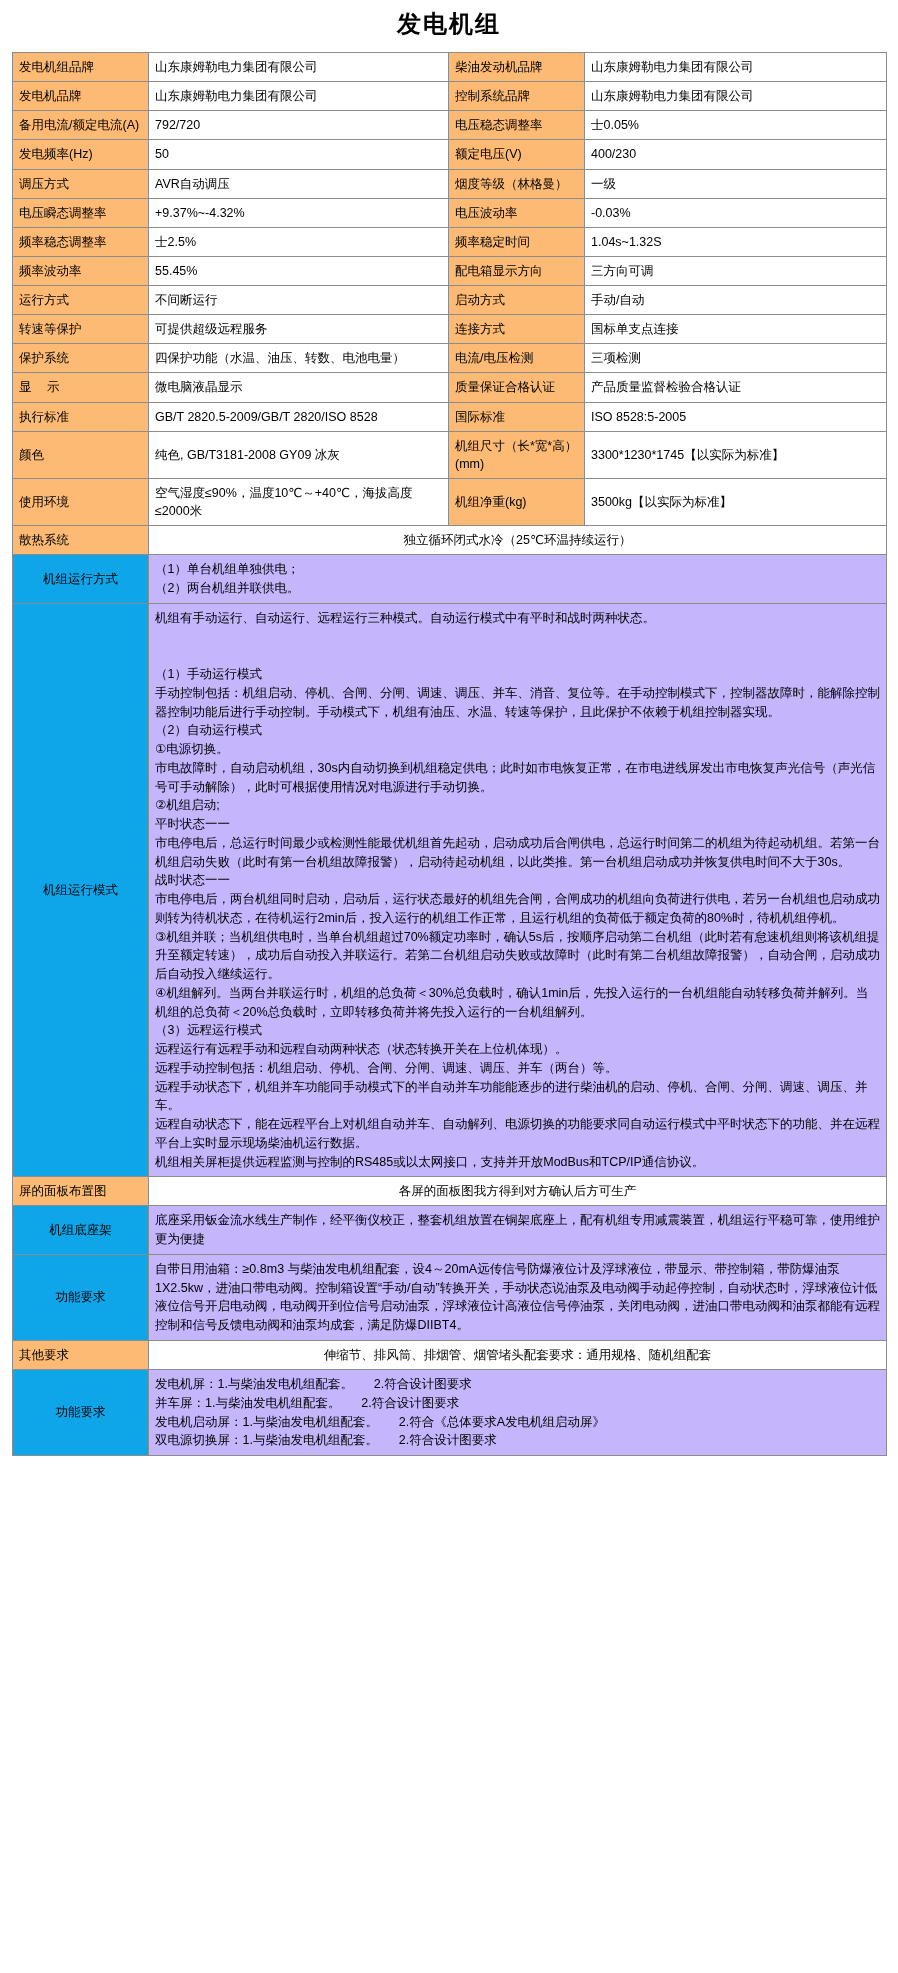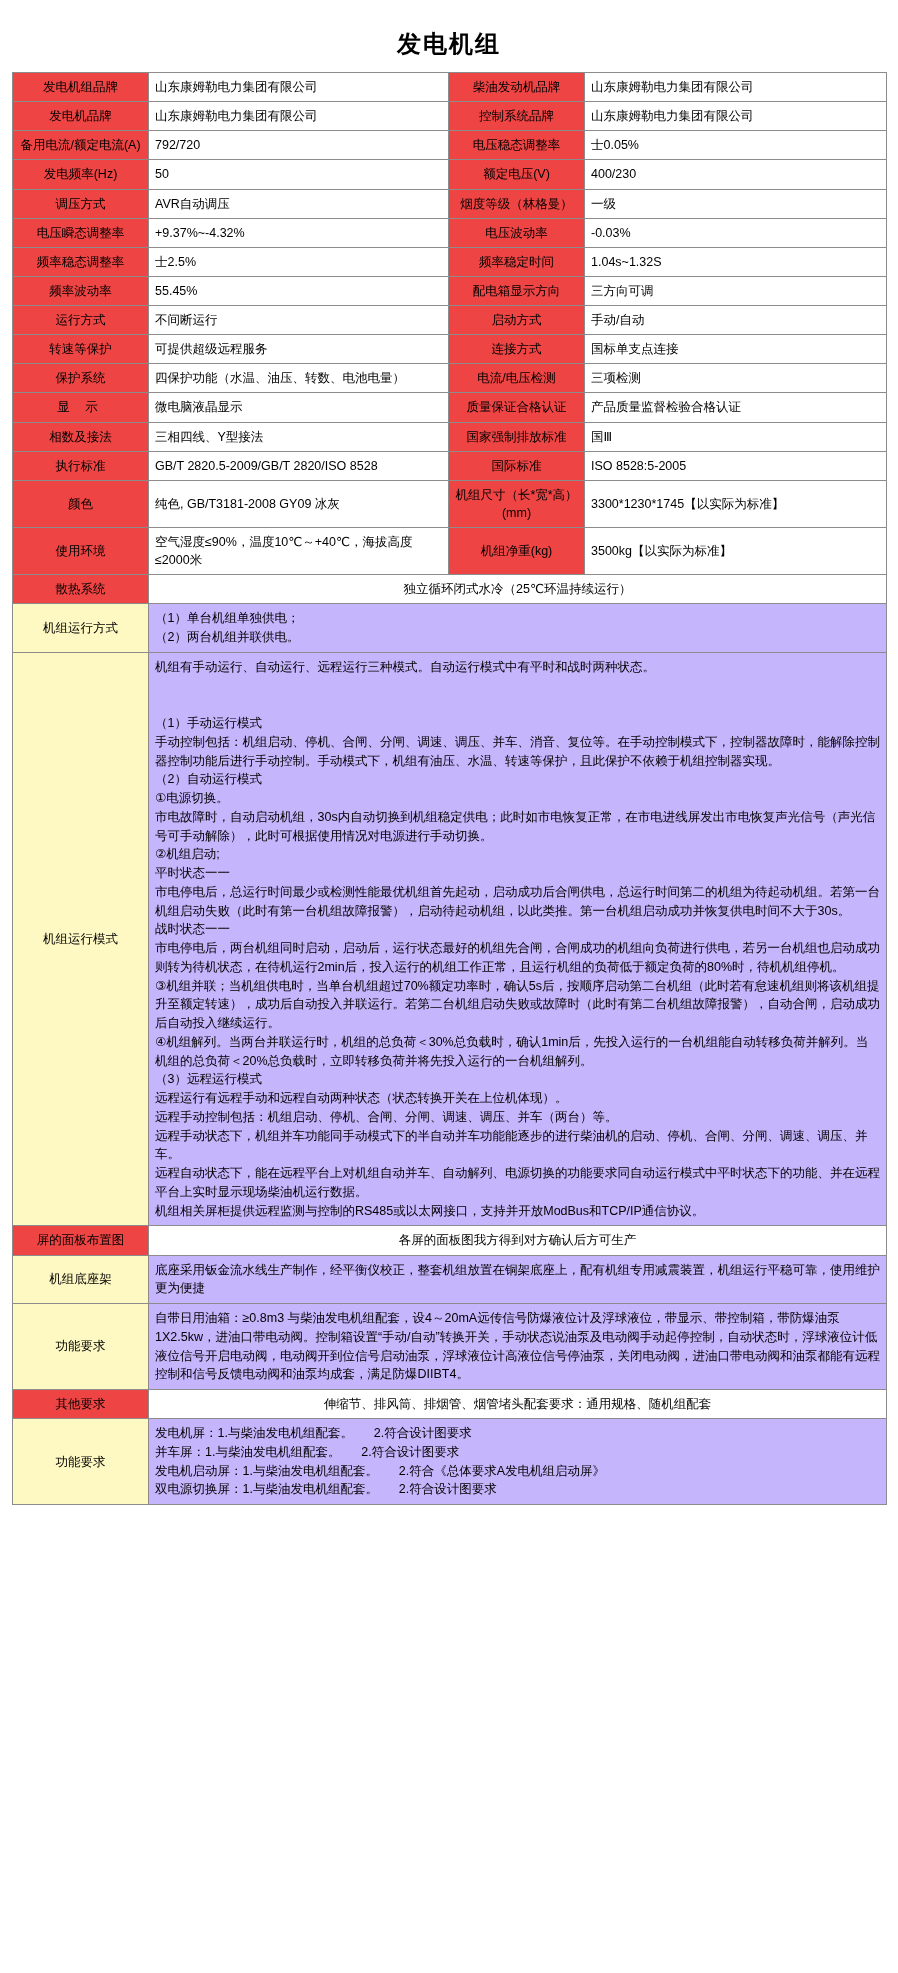--- a/index.html
+++ b/index.html
@@ -8,21 +8,21 @@
     background: #ffffff;
   }
   body {
     width: 898px;
     font-family: "Liberation Sans", "DejaVu Sans", sans-serif;
     color: #000000;
   }
   .page {
     width: 898px;
     box-sizing: border-box;
-    padding: 20px 12px 14px 12px;
+    padding: 0 12px 14px 12px;
   }
   .doc-title {
     text-align: center;
     font-size: 24px;
     font-weight: bold;
     letter-spacing: 2px;
     padding: 8px 0 12px 0;
   }
   table.spec {
     border-collapse: collapse;
@@ -31,41 +31,40 @@
   }
   table.spec td {
     border: 1px solid #8c8c8c;
     font-size: 12.5px;
     line-height: 1.45;
     padding: 5px 6px;
     vertical-align: middle;
     word-wrap: break-word;
   }
   td.label {
-    background: #ef4444;
-    text-align: center;
+    background: #fdba74;
     font-size: 13px;
   }
   td.value {
     background: #ffffff;
     text-align: left;
   }
   td.value-center {
     background: #ffffff;
     text-align: center;
   }
   td.block {
     background: #c4b5fd;
     text-align: left;
     vertical-align: top;
     line-height: 1.5;
     padding: 6px 8px;
   }
   td.label-top {
-    background: #fef9c3;
+    background: #0ea5e9;
     text-align: center;
     vertical-align: middle;
     font-size: 13px;
   }
   .spaced {
     letter-spacing: 6px;
   }
   .pre {
     white-space: pre-wrap;
     font-size: 12.5px;
@@ -155,26 +154,20 @@
         <td class="label">保护系统</td>
         <td class="value">四保护功能（水温、油压、转数、电池电量）</td>
         <td class="label">电流/电压检测</td>
         <td class="value">三项检测</td>
       </tr>
       <tr>
         <td class="label spaced">显    示</td>
         <td class="value">微电脑液晶显示</td>
         <td class="label">质量保证合格认证</td>
         <td class="value">产品质量监督检验合格认证</td>
-      </tr>
-      <tr>
-        <td class="label">相数及接法</td>
-        <td class="value">三相四线、Y型接法</td>
-        <td class="label">国家强制排放标准</td>
-        <td class="value">国Ⅲ</td>
       </tr>
       <tr>
         <td class="label">执行标准</td>
         <td class="value">GB/T 2820.5-2009/GB/T 2820/ISO 8528</td>
         <td class="label">国际标准</td>
         <td class="value">ISO 8528:5-2005</td>
       </tr>
       <tr>
         <td class="label">颜色</td>
         <td class="value">纯色, GB/T3181-2008 GY09 冰灰</td>

